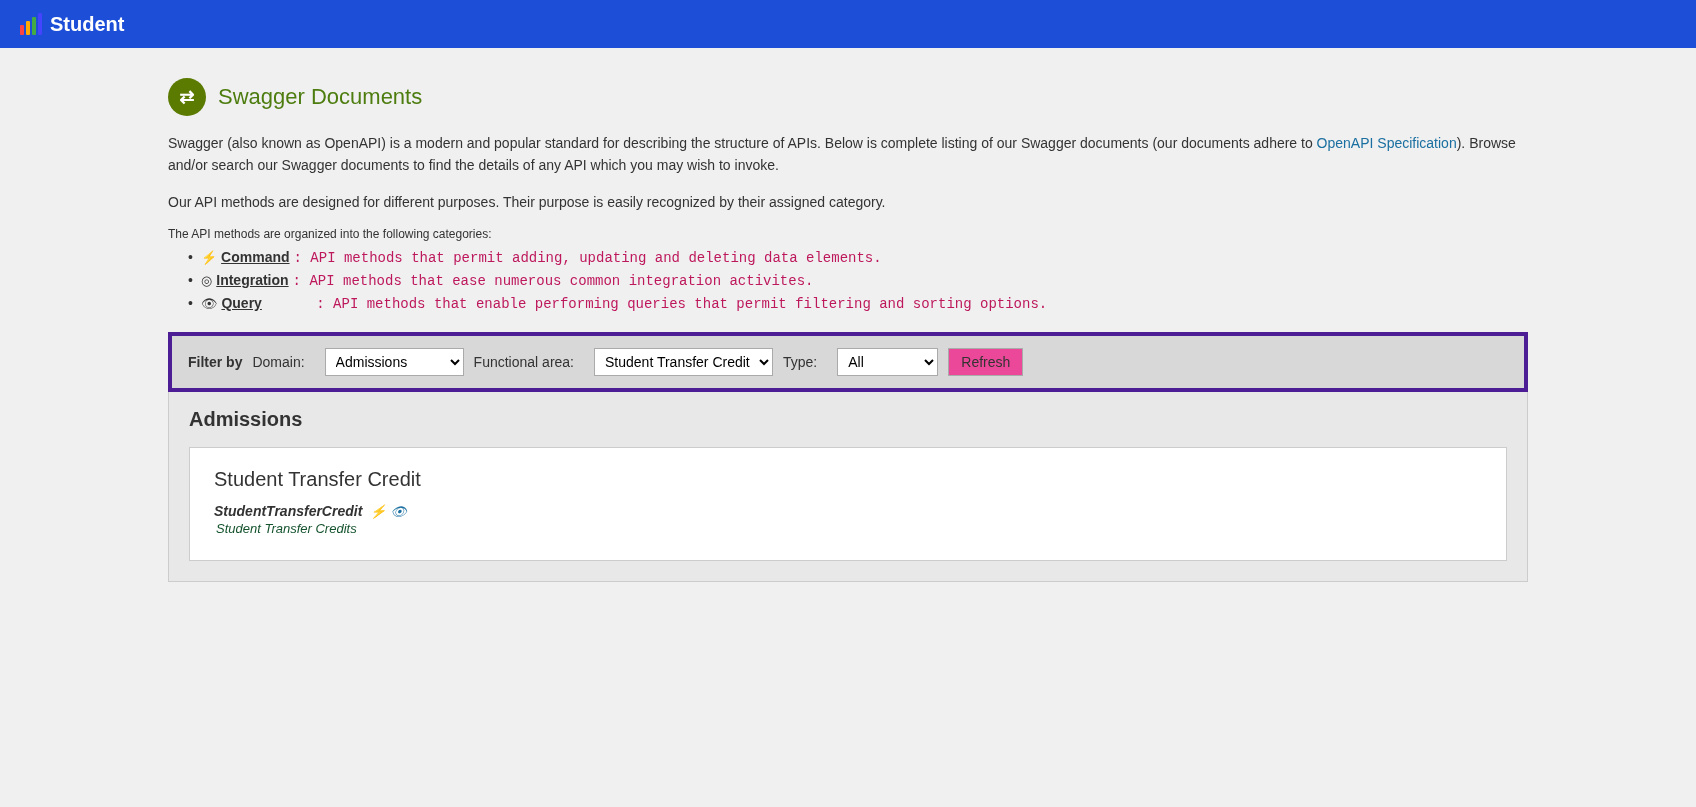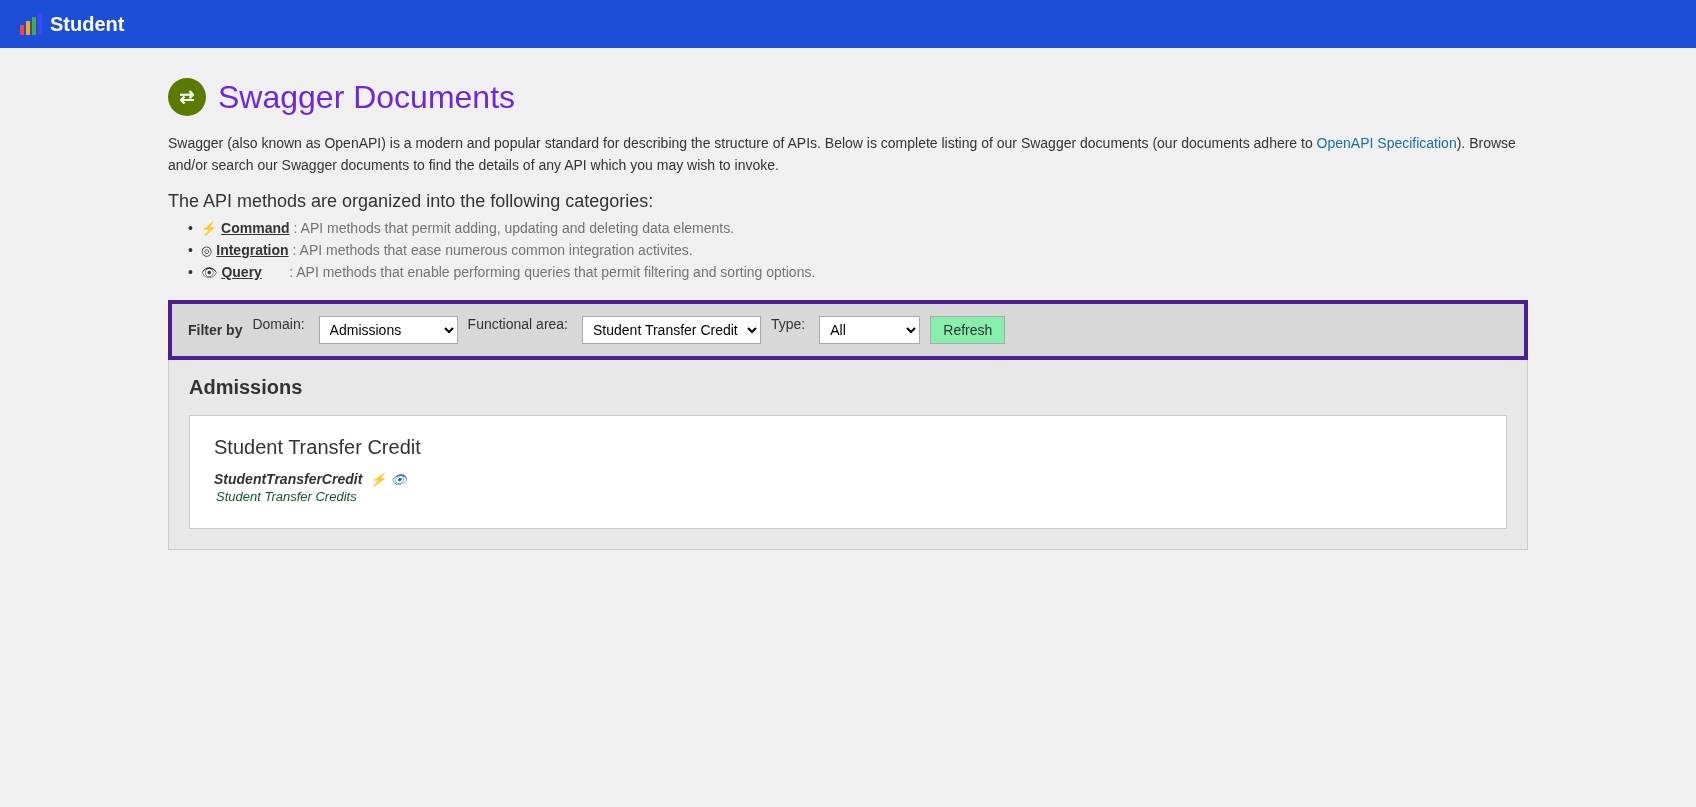--- a/index.html
+++ b/index.html
@@ -56,23 +56,23 @@
       border-radius: 50%;
       display: flex;
       align-items: center;
       justify-content: center;
       color: #fff;
       font-size: 18px;
       font-weight: bold;
       flex-shrink: 0;
     }
     .page-title {
-      font-size: 32px;
+      font-size: 22px;
       font-weight: normal;
-      color: #6d28d9;
+      color: #4d7c0f;
     }
 
     
     .description {
       color: #333;
       line-height: 1.6;
       margin-bottom: 14px;
       font-size: 14px;
     }
     .description a {
@@ -80,73 +80,73 @@
       text-decoration: none;
     }
 
     
     .categories-section {
       margin-bottom: 20px;
     }
     .categories-section p {
       margin-bottom: 8px;
       color: #333;
-      font-size: 18px;
+      font-size: 12px;
     }
     .categories-list {
       list-style: none;
       padding-left: 20px;
     }
     .categories-list li {
       margin-bottom: 6px;
       font-size: 14px;
       display: flex;
       align-items: baseline;
       gap: 4px;
     }
     .bullet { margin-right: 4px; }
     .cat-icon { font-size: 13px; }
     .cat-name { font-weight: bold; text-decoration: underline; }
-    .cat-desc { color: #737373; }
+    .cat-desc { color: #be185d; font-family: Liberation Mono, monospace; }
 
     
     .filter-bar {
       background: #d8d8d8;
       border: 4px solid #4c1d95;
       padding: 12px 16px;
       display: flex;
       align-items: center;
       gap: 10px;
       margin-bottom: 0;
       flex-wrap: wrap;
     }
     .filter-label {
       font-weight: bold;
       font-size: 14px;
       color: #333;
     }
     .filter-group {
       display: flex;
-      align-items: flex-start;
-      gap: 14px;
+      align-items: center;
+      gap: 20px;
     }
     .filter-group label {
       font-size: 14px;
       color: #333;
     }
     .filter-select {
       border: 1px solid #aaa;
       background: #fff;
       padding: 4px 6px;
       font-size: 14px;
       cursor: pointer;
     }
     .refresh-btn {
       border: 1px solid #aaa;
-      background: #86efac;
+      background: #ec4899;
       padding: 5px 12px;
       font-size: 14px;
       cursor: pointer;
       color: #333;
     }
 
     
     .domain-section {
       background: #e8e8e8;
       border: 1px solid #ccc;
@@ -225,20 +225,21 @@
 
   <div class="page-title-row">
     <div class="swagger-icon">⇄</div>
     <h1 class="page-title">Swagger Documents</h1>
   </div>
 
   <p class="description">
     Swagger (also known as OpenAPI) is a modern and popular standard for describing the structure of APIs. Below is complete listing of our Swagger documents (our documents adhere to <a>OpenAPI Specification</a>). Browse and/or search our Swagger documents to find the details of any API which you may wish to invoke.
   </p>
 
+  <p class="description">Our API methods are designed for different purposes. Their purpose is easily recognized by their assigned category.</p>
 
   <div class="categories-section">
     <p>The API methods are organized into the following categories:</p>
     <ul class="categories-list">
       <li>
         <span class="bullet">•</span>
         <span class="cat-icon">⚡</span>
         <span class="cat-name">Command</span>
         <span class="cat-desc">: API methods that permit adding, updating and deleting data elements.</span>
       </li>

